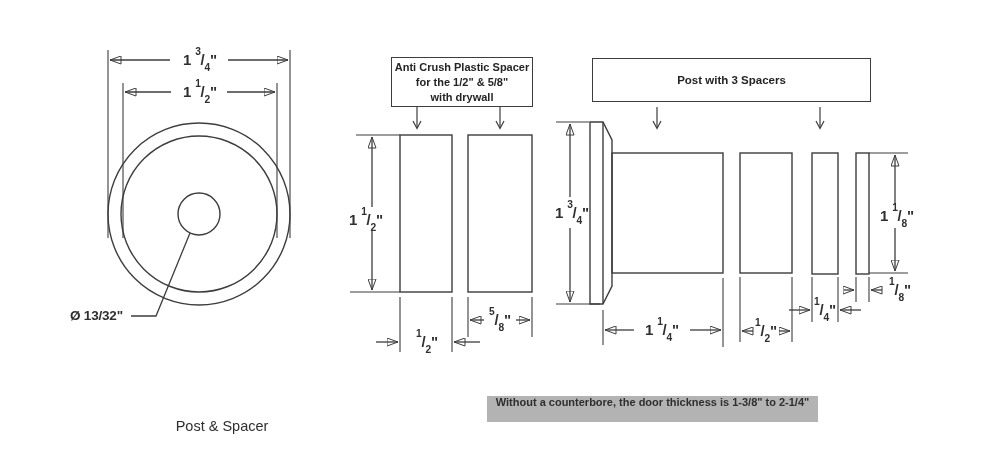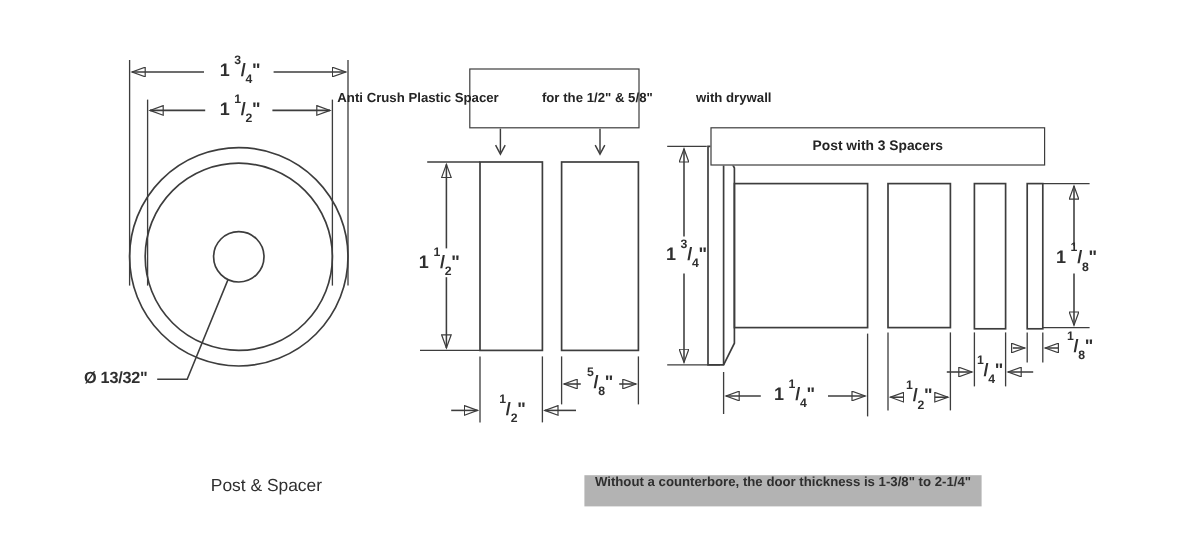--- a/index.html
+++ b/index.html
@@ -19,23 +19,23 @@
   .t sup { font-size:68%; position:relative; top:-0.38em; line-height:0; }
   .t sub { font-size:68%; position:relative; top:0.22em; line-height:0; }
   .t-left { transform:translateY(-50%); }
   .t-dia { font-size:13.5px; }
   .caption {
     position:absolute; transform:translate(-50%,-50%);
     font-size:14.5px; font-weight:normal; color:#2f2f2f; white-space:nowrap;
   }
   .callout {
     position:absolute; box-sizing:border-box; background:#ffffff;
-    border:1.6px solid #3d3d3d; display:flex; 
+    border:1.6px solid #3d3d3d; display:flex; flex-direction:column;
     align-items:center; justify-content:center; text-align:center;
-    color:#242424; font-weight:bold;gap:36px;
+    color:#242424; font-weight:bold;
   }
   .callout .cl-line { line-height:15px; font-size:11px; white-space:nowrap; }
   .callout-wide .cl-line { font-size:11.5px; }
   .notebar {
     position:absolute; box-sizing:border-box; background:#b3b3b3;
     display:flex; justify-content:center;
     font-size:11px; font-weight:bold; color:#2f2f2f; white-space:nowrap;
   }
 </style>
 </head>
@@ -136,32 +136,32 @@
       <line x1="844" y1="290" x2="854" y2="290" marker-end="url(#arr)"></line>
       <line x1="882" y1="290" x2="871" y2="290" marker-end="url(#arr)"></line>
       <line x1="895" y1="205" x2="895" y2="155" marker-end="url(#arr)"></line>
       <line x1="895" y1="228" x2="895" y2="271" marker-end="url(#arr)"></line>
     </g>
   </svg>
 
   <span class="t" style="left:200px; top:59px;">1 <sup>3</sup>/<sub>4</sub>"</span>
   <span class="t" style="left:200px; top:91px;">1 <sup>1</sup>/<sub>2</sub>"</span>
   <span class="t t-left t-dia" style="left:70px; top:315px;">Ø 13/32"</span>
-  <span class="caption" style="left:222px; top:405px;">Post &amp; Spacer</span>
+  <span class="caption" style="left:222px; top:426px;">Post &amp; Spacer</span>
 
   <div class="callout" style="left:391px; top:57px; width:142px; height:50px;">
     <div class="cl-line">Anti Crush Plastic Spacer</div>
     <div class="cl-line">for the 1/2" &amp; 5/8"</div>
     <div class="cl-line">with drywall</div>
   </div>
   <span class="t" style="left:366px; top:219px;">1 <sup>1</sup>/<sub>2</sub>"</span>
   <span class="t" style="left:427px; top:341px;"><sup>1</sup>/<sub>2</sub>"</span>
   <span class="t" style="left:500px; top:319px;"><sup>5</sup>/<sub>8</sub>"</span>
 
-  <div class="callout callout-wide" style="left:592px; top:58px; width:279px; height:32px;margin-top:48px;">
+  <div class="callout callout-wide" style="left:592px; top:58px; width:279px; height:44px;">
     <div class="cl-line">Post with 3 Spacers</div>
   </div>
   <span class="t" style="left:572px; top:212px;">1 <sup>3</sup>/<sub>4</sub>"</span>
   <span class="t" style="left:662px; top:329px;">1 <sup>1</sup>/<sub>4</sub>"</span>
   <span class="t" style="left:766px; top:330px;"><sup>1</sup>/<sub>2</sub>"</span>
   <span class="t" style="left:825px; top:309px;"><sup>1</sup>/<sub>4</sub>"</span>
   <span class="t" style="left:900px; top:289px;"><sup>1</sup>/<sub>8</sub>"</span>
   <span class="t" style="left:897px; top:215px;">1 <sup>1</sup>/<sub>8</sub>"</span>
 
   <div class="notebar" style="left:487px; top:396px; width:331px; height:26px;">

